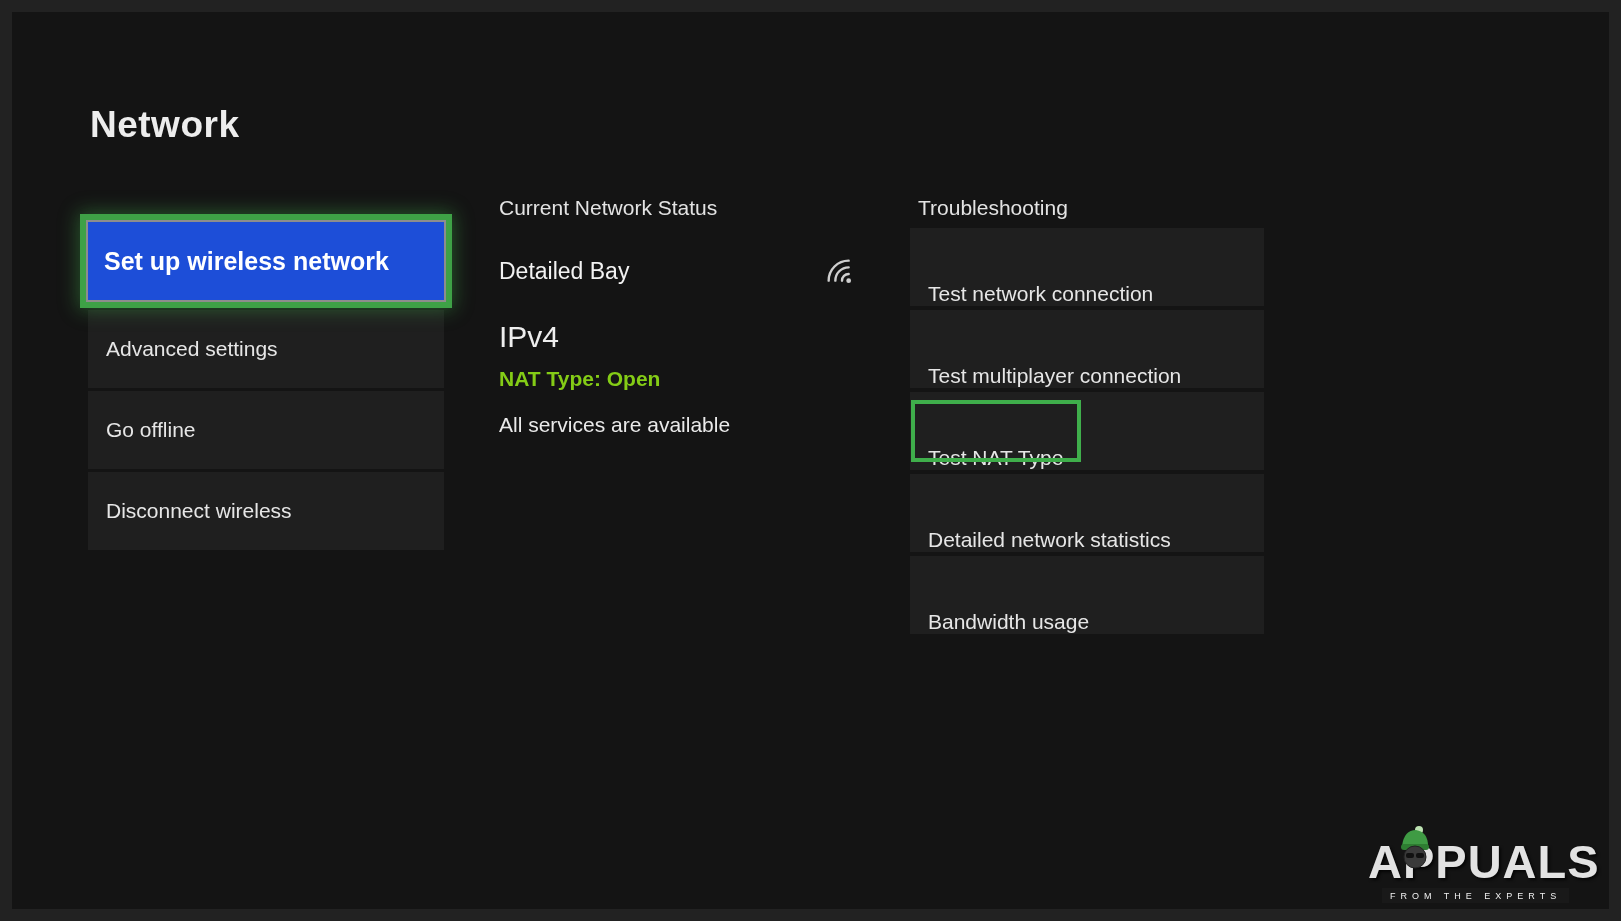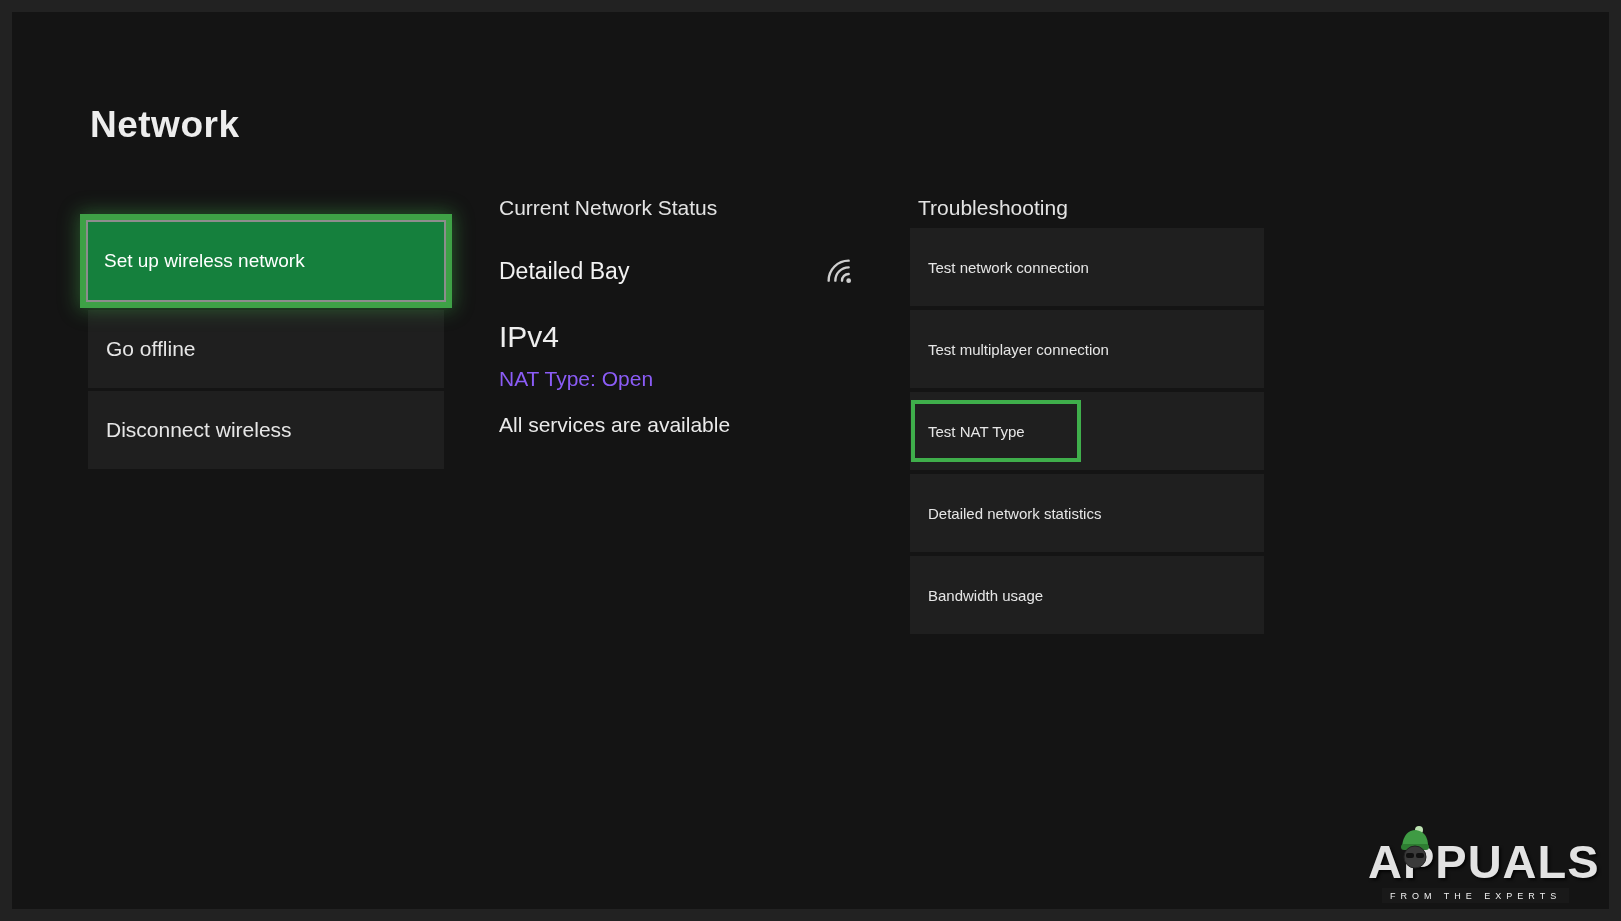--- a/index.html
+++ b/index.html
@@ -28,55 +28,55 @@
   .menu-item-selected {
     position:relative; left:-8px;
     width:372px; height:94px;
     border:6px solid #3ea146;
     box-shadow:0 0 18px 2px rgba(62,161,70,0.45);
     margin-bottom:2px;
     cursor:pointer;
   }
   .selected-inner {
     width:100%; height:100%;
-    background:#15803d;
+    background:#1d4ed8;
     border:2px solid #8d8d8d;
     display:flex; align-items:center;
     padding:0 16px;
-    color:#ffffff; font-size:19px;
+    color:#ffffff; font-size:25px;font-weight:bold;
   }
 
   .menu-item {
     width:356px; height:78px;
     margin-bottom:3px;
     background:#1f1f1f;
     color:#e6e6e6; font-size:21px;
     display:flex; align-items:center;
     padding:0 18px;
     cursor:pointer;
   }
 
   
   .status-header   { position:absolute; left:487px; top:184px; font-size:21px; color:#e3e3e3; }
   .network-name    { position:absolute; left:487px; top:246px; font-size:23px; color:#f2f2f2; }
   .wifi-icon       { position:absolute; left:810px; top:242px; width:32px; height:32px; }
   .ip-version      { position:absolute; left:487px; top:308px; font-size:30px; color:#eeeeee; }
-  .nat-type        { position:absolute; left:487px; top:355px; font-size:21px; color:#8b5cf6; }
+  .nat-type        { position:absolute; left:487px; top:355px; font-size:21px; color:#84cc16;font-weight:bold; }
   .services-status { position:absolute; left:487px; top:401px; font-size:21px; color:#eaeaea; }
 
   
   .ts-header { position:absolute; left:906px; top:184px; font-size:21px; color:#e3e3e3; }
   .ts-menu   { position:absolute; left:898px; top:216px; width:354px; }
   .ts-item {
     position:relative;
     width:354px; height:78px;
     margin-bottom:4px;
     background:#1f1f1f;
-    color:#e6e6e6; font-size:15px;
-    display:flex; align-items:center;
+    color:#e6e6e6; font-size:21px;
+    display:flex; align-items:flex-end;
     padding:0 18px;
     cursor:pointer;
   }
   .nat-outline {
     position:absolute; left:1px; top:8px;
     width:170px; height:62px;
     border:4px solid #3fae4b;
     pointer-events:none;
   }
 
@@ -104,20 +104,23 @@
 <div class="screen">
   <div class="inner">
 
     <div class="page-title">Network</div>
 
     <div class="left-menu">
       <div class="menu-item-selected">
         <div class="selected-inner">
           <span>Set up wireless network</span>
         </div>
+      </div>
+      <div class="menu-item">
+        <span>Advanced settings</span>
       </div>
       <div class="menu-item">
         <span>Go offline</span>
       </div>
       <div class="menu-item">
         <span>Disconnect wireless</span>
       </div>
     </div>
 
     <div class="status-header">Current Network Status</div>

